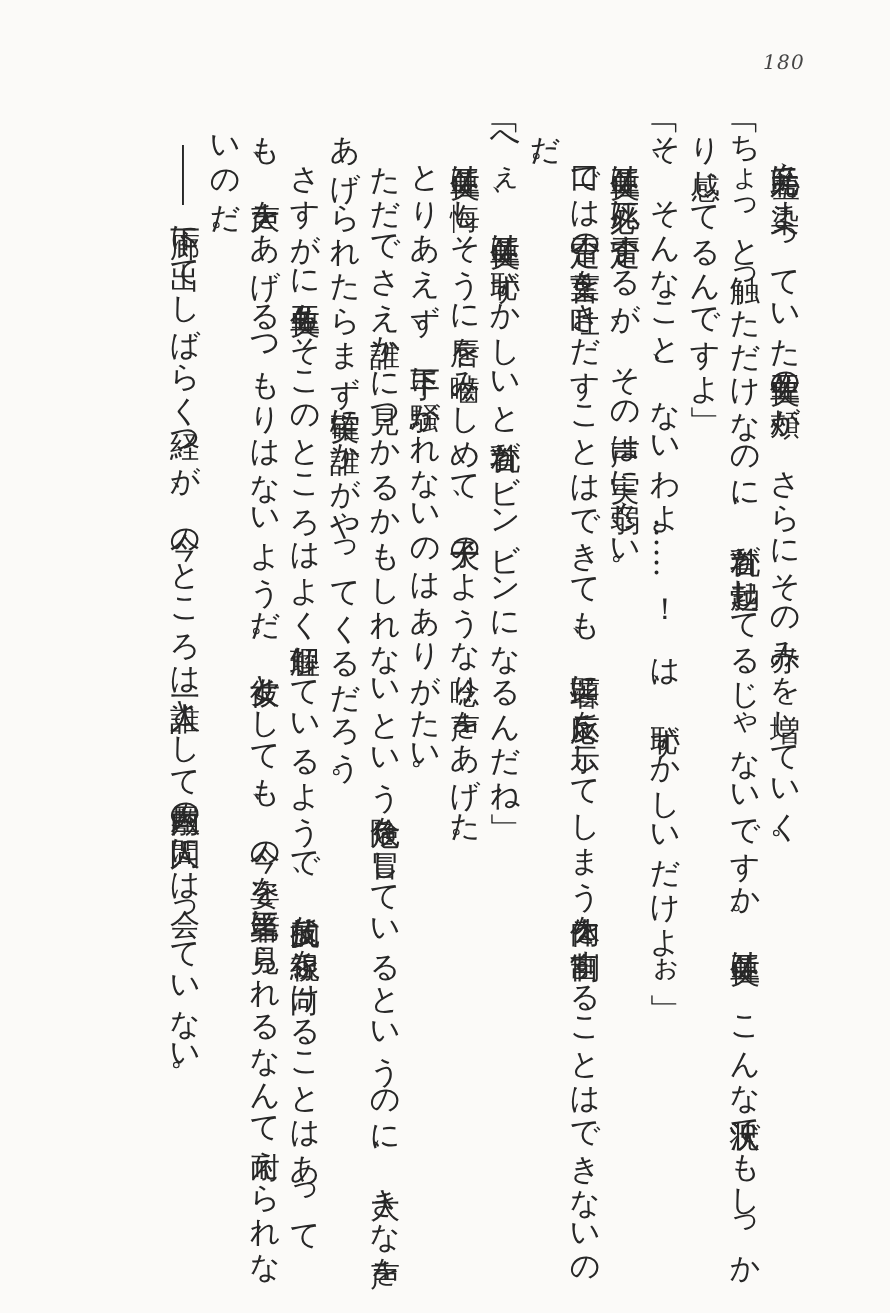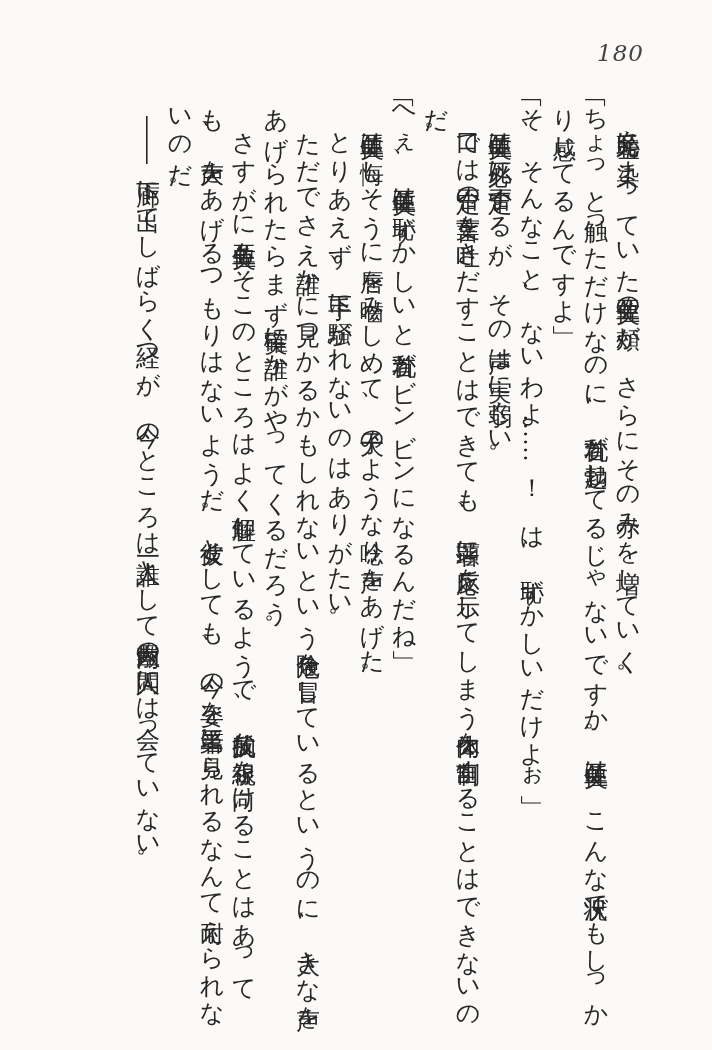--- a/index.html
+++ b/index.html
@@ -11,21 +11,21 @@
     height: 1050px;
     position: relative;
     overflow: hidden;
     background: #fbfaf8;
     font-family: "DejaVu Serif", serif;
   }
   .page-number {
     position: absolute;
     top: 40px;
     right: 68px;
-    font-size: 23px;
+    font-size: 16px;
     font-style: italic;
     letter-spacing: 1px;
     color: #454545;
   }
   .text-block {
     position: absolute;
     top: 92px;
     right: 68px;
     width: 550px;
     height: 926px;

